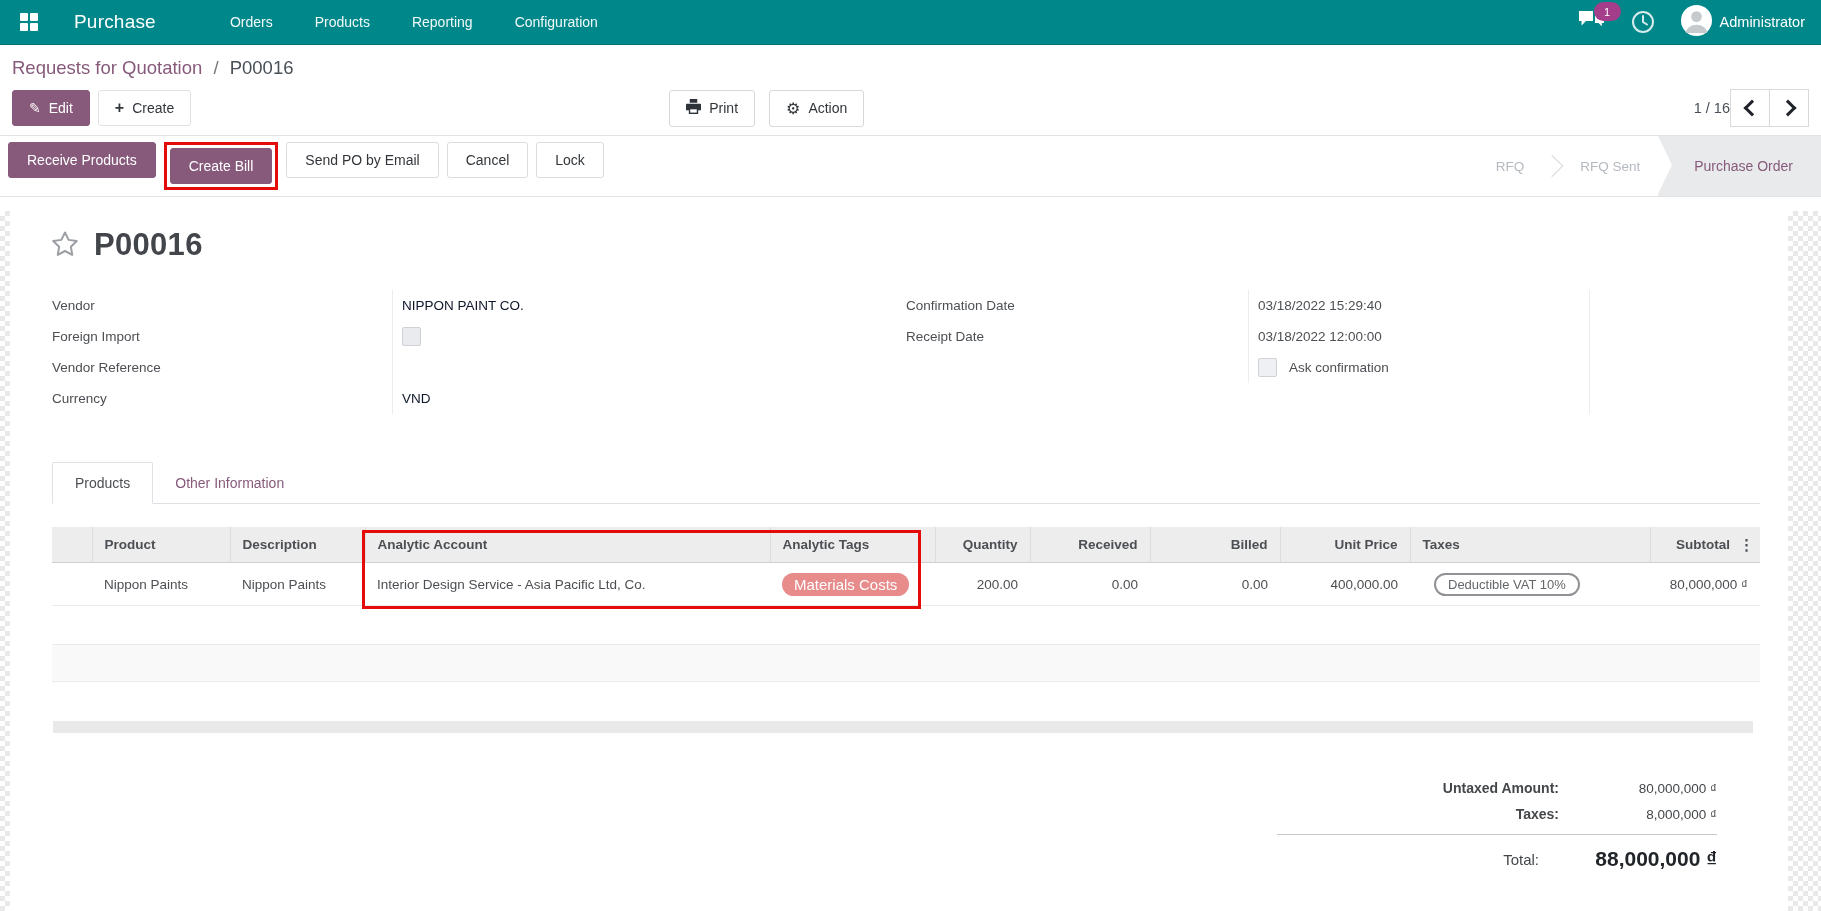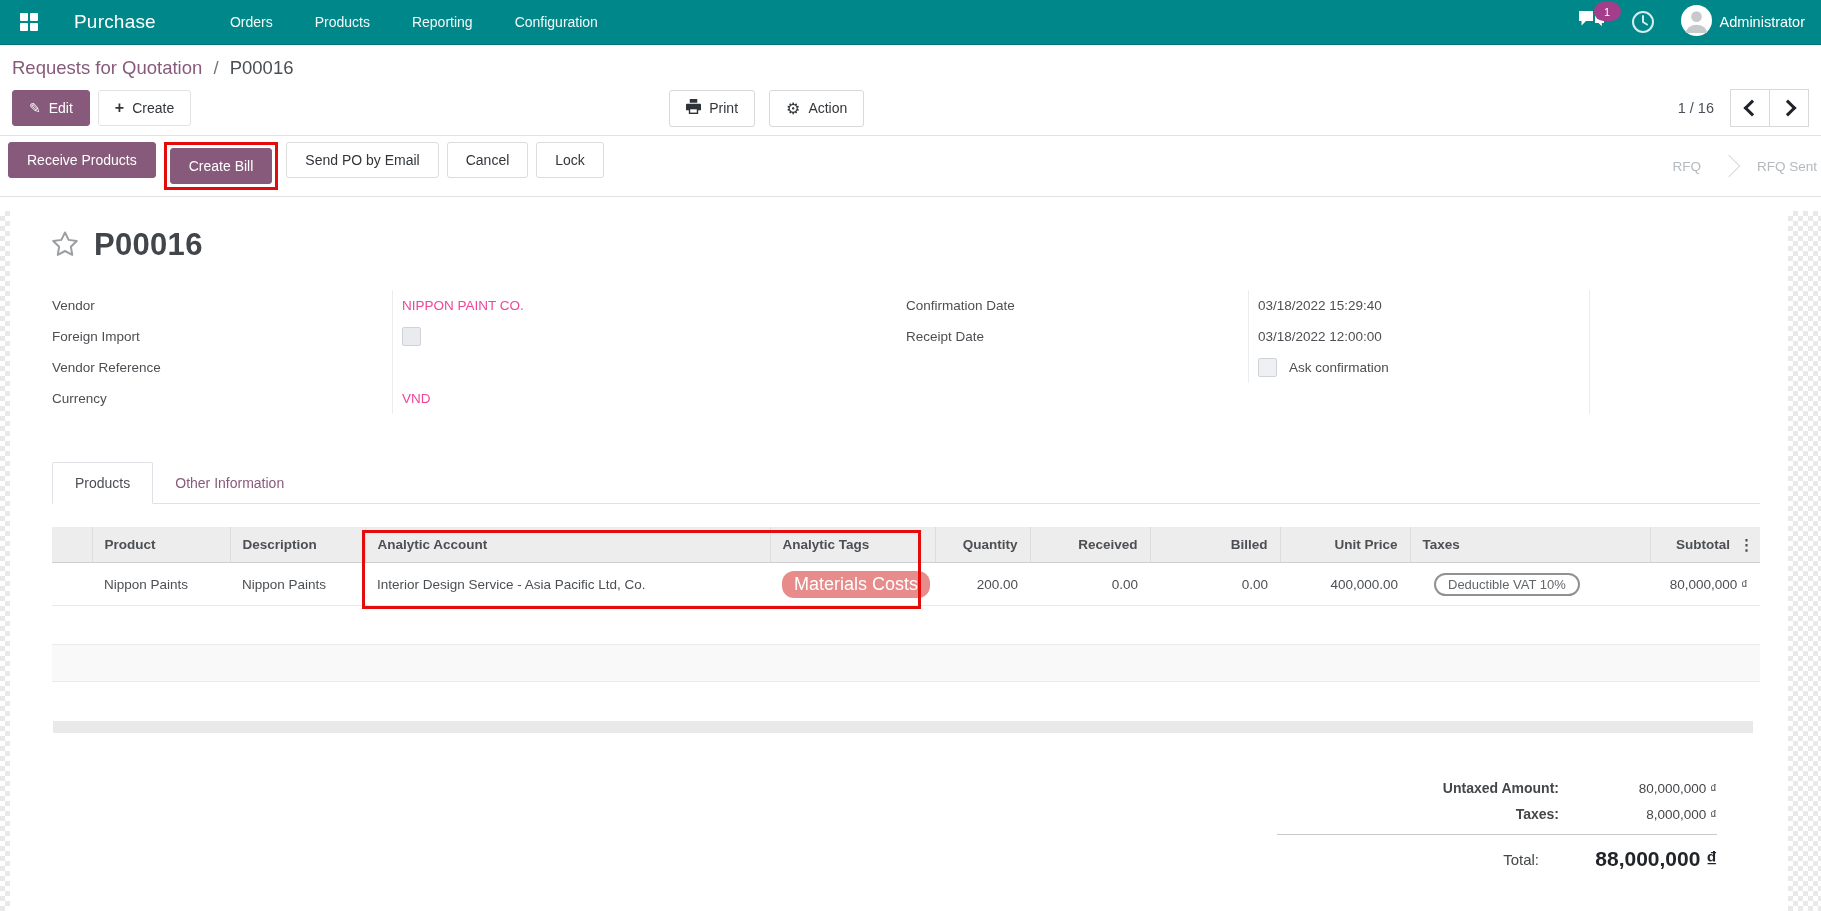--- a/index.html
+++ b/index.html
@@ -28,21 +28,21 @@
   .bc-sep{color:#777;margin:0 6px;}
   .bc-cur{color:#495057;}
   .btn-row{display:flex;align-items:center;}
   .btn{display:inline-flex;align-items:center;gap:8px;font-size:14px;border:1px solid transparent;
        border-radius:3px;padding:8px 16px;cursor:pointer;background:#fff;color:#32363a;white-space:nowrap;}
   .btn-primary{background:#875A7B;border-color:#875A7B;color:#fff;}
   .btn-plain{border-color:#e2e2e2;}
   .btn-outline{border-color:#d9d9d9;}
   .center-group{display:flex;gap:14px;margin-left:478px;}
   .pager{margin-left:auto;display:flex;align-items:center;}
-  .pager-count{font-size:14.5px;color:#495057;margin-right:16px;}
+  .pager-count{font-size:14.5px;color:#495057;}
   .pg-btn{width:38px;height:36px;background:#fff;border:1px solid #d9d9d9;display:flex;align-items:center;justify-content:center;cursor:pointer;}
   .pg-btn + .pg-btn{margin-left:-1px;}
   .chev{display:inline-block;width:9px;height:9px;border-top:3px solid #20242a;border-left:3px solid #20242a;}
   .chev-left{transform:rotate(-45deg);margin-left:3px;}
   .chev-right{transform:rotate(135deg);margin-right:3px;}
 
   
   .statusbar{position:relative;display:flex;align-items:center;height:60px;background:#fff;
              border-top:1px solid #e2e2e2;border-bottom:1px solid #e2e2e2;padding-left:8px;}
   .sb-buttons{display:flex;align-items:flex-start;gap:8px;}
@@ -72,21 +72,21 @@
   .rec-title{font-size:31px;font-weight:600;color:#42464a;letter-spacing:.3px;}
 
   .fields{display:flex;margin:27px 0 0 52px;}
   .fgroup{width:854px;}
   .fgroup2{width:683px;border-right:1px solid #ebedef;}
   .frow{display:flex;align-items:center;height:31px;}
   .flabel{width:340px;font-size:13.5px;color:#4c4f53;}
   .fgroup2 .flabel{width:342px;}
   .fvalue{flex:1;align-self:stretch;display:flex;align-items:center;border-left:1px solid #ebedef;
           padding-left:9px;font-size:13.5px;color:#4c4f53;}
-  .flink{color:#ec4899;cursor:pointer;text-align:center;}
+  .flink{color:#0f172a;cursor:pointer;text-align:center;}
   .cb{width:17px;height:17px;background:#e9ebee;border:1px solid #cfd3d7;border-radius:2px;cursor:pointer;}
   .cb-light{background:#eef0f3;}
   .cb-label{margin-left:12px;}
 
   
   .tabs{display:flex;align-items:flex-end;margin:48px 0 0 52px;width:1708px;border-bottom:1px solid #dee2e6;}
   .tab{font-size:14px;padding:12px 22px;cursor:pointer;}
   .tab-active{background:#fff;border:1px solid #dee2e6;border-bottom:1px solid #fff;margin-bottom:-1px;
               border-radius:2px 2px 0 0;color:#4c4f53;}
   .tab-link{color:#875A7B;}
@@ -95,21 +95,21 @@
   .table-wrap{position:relative;margin:23px 7px 0 52px;width:1708px;}
   table{border-collapse:collapse;table-layout:fixed;width:1708px;font-size:13.5px;color:#4c4f53;}
   thead th{background:#ededed;height:35px;font-weight:bold;text-align:left;padding:0 12px;
            border-right:1px solid #dcdcdc;border-bottom:1px solid #cfcfcf;white-space:nowrap;overflow:hidden;}
   thead th:last-child{border-right:none;}
   th.num,td.num{text-align:right;}
   tbody td{height:42px;padding:0 12px;border-bottom:1px solid #e9e9e9;background:#fff;white-space:nowrap;overflow:hidden;}
   .th-subtotal{position:relative;padding-right:30px;}
   .dots-icon{position:absolute;right:6px;top:50%;transform:translateY(-50%);font-weight:bold;color:#495057;
              font-size:15px;cursor:pointer;}
-  .tag-pill{display:inline-block;background:#e78b8b;color:#fff;font-size:18px;border-radius:12px;
+  .tag-pill{display:inline-block;background:#e78b8b;color:#fff;font-size:15px;border-radius:12px;
             padding:3px 12px;}
   .tax-pill{display:inline-block;border:2px solid #8f9194;border-radius:14px;color:#63666a;font-size:13px;
             padding:2px 12px;margin-left:12px;}
   .anno-table{position:absolute;left:310px;top:3px;width:553px;height:73px;border:3px solid #e40b0b;pointer-events:none;}
 
   .filler1{height:38px;margin-left:52px;width:1708px;border-bottom:1px solid #ebebeb;background:#fff;}
   .filler2{height:36px;margin-left:52px;width:1708px;border-bottom:1px solid #ebebeb;background:#f9f9f9;}
   .filler3{height:37px;margin-left:52px;width:1708px;background:#fff;}
   .hscroll{height:12px;margin:2px 0 0 53px;width:1700px;background:#e9e9e9;cursor:pointer;}
 
@@ -223,20 +223,21 @@
         <button class="sb-btn sb-primary">Create Bill</button>
       </span>
       <button class="sb-btn sb-white">Send PO by Email</button>
       <button class="sb-btn sb-white">Cancel</button>
       <button class="sb-btn sb-white">Lock</button>
     </div>
     <div class="steps">
       <span class="step">RFQ</span>
       <span class="step-sep"></span>
       <span class="step">RFQ Sent</span>
+      <span class="step-active">Purchase Order</span>
     </div>
   </div>
 
   <div class="content">
     <div class="checker checker-left"></div>
     <div class="checker checker-right"></div>
 
     <div class="title-row">
       <span class="star">
         <svg width="30" height="30" viewBox="0 0 24 24">

